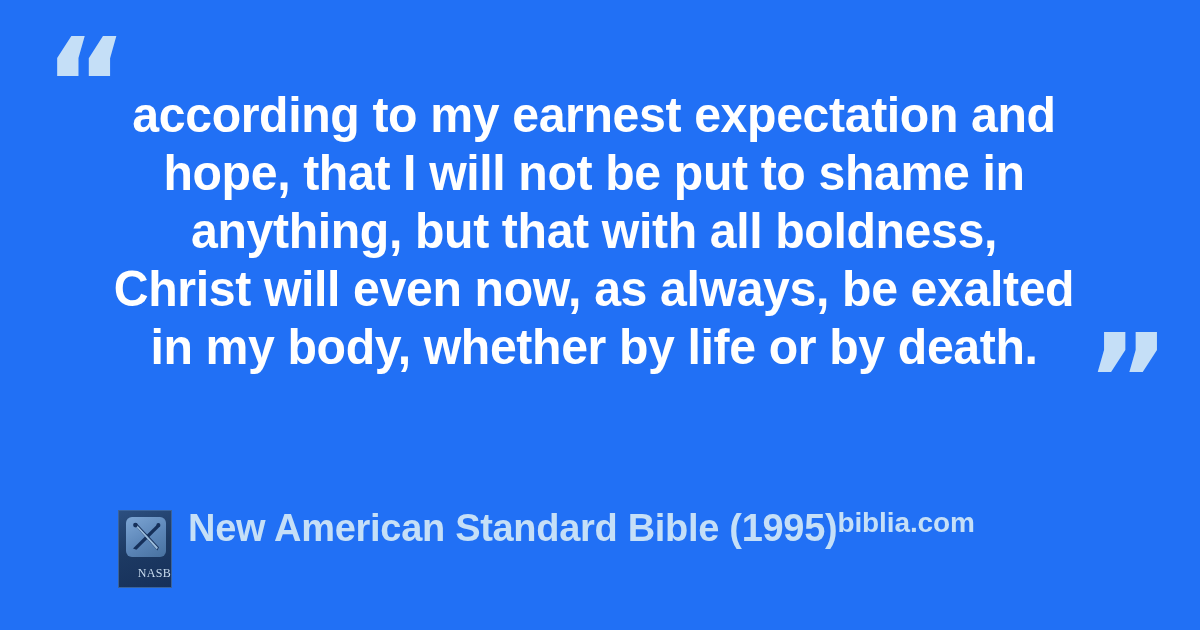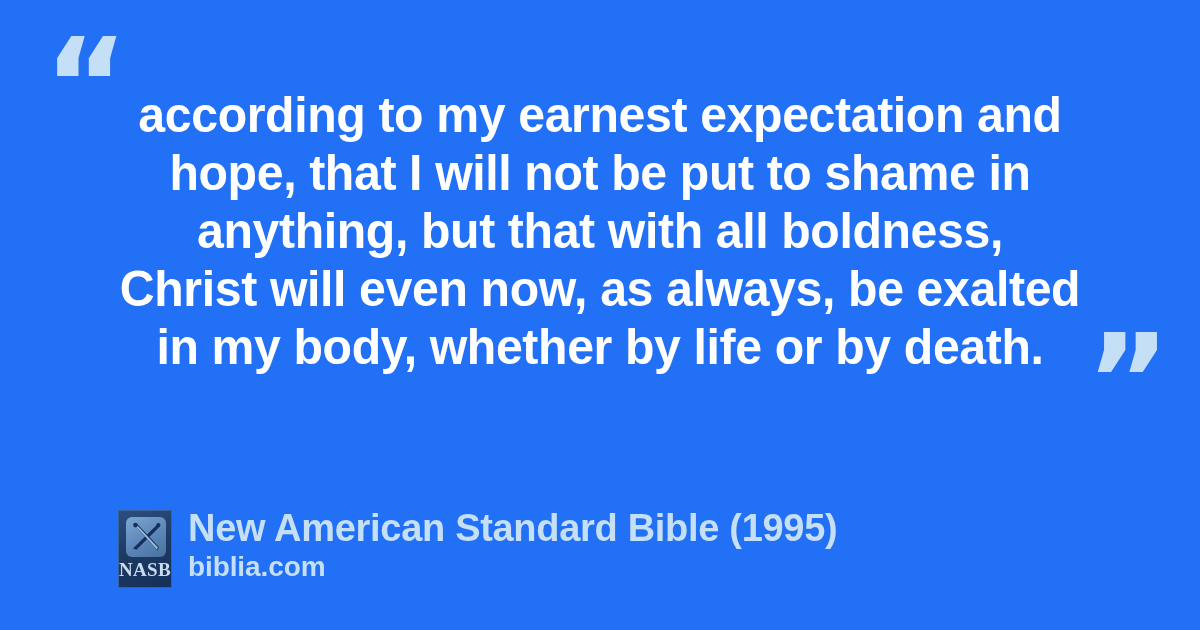--- a/index.html
+++ b/index.html
@@ -42,21 +42,21 @@
   }
   .quote-mark-close {
     left: 1086px;
     top: 318px;
     font-size: 128px;
   }
 
   
   .quote-body {
     position: absolute;
-    left: 60px;
+    left: 54px;
     top: 86px;
     width: 1080px;
     text-align: center;
   }
   .quote-line {
     display: block;
     color: #ffffff;
     font-family: "Liberation Sans", "DejaVu Sans", sans-serif;
     font-weight: 700;
     font-size: 50px;
@@ -102,34 +102,34 @@
     position: absolute;
     left: 0;
     top: 0;
     display: block;
   }
   .logo-word {
     position: absolute;
     left: 0;
     right: 0;
     bottom: 8px;
-    text-align: center;
+    text-align: right;
     color: #c9dcef;
     font-family: "Liberation Serif", "DejaVu Serif", serif;
-    font-weight: 700;
-    font-size: 19px;
+    font-weight: 400;
+    font-size: 12px;
     letter-spacing: 0.3px;
     line-height: 1;
   }
 
   
   .attribution-text {
     margin-left: 16px;
     display: flex;
-    flex-direction: column;
+    flex-direction: row;
     justify-content: flex-start;
   }
   .source-title {
     color: #c5dff7;
     font-family: "Liberation Sans", "DejaVu Sans", sans-serif;
     font-weight: 700;
     font-size: 38px;
     line-height: 44px;
     letter-spacing: -0.3px;
     white-space: nowrap;

